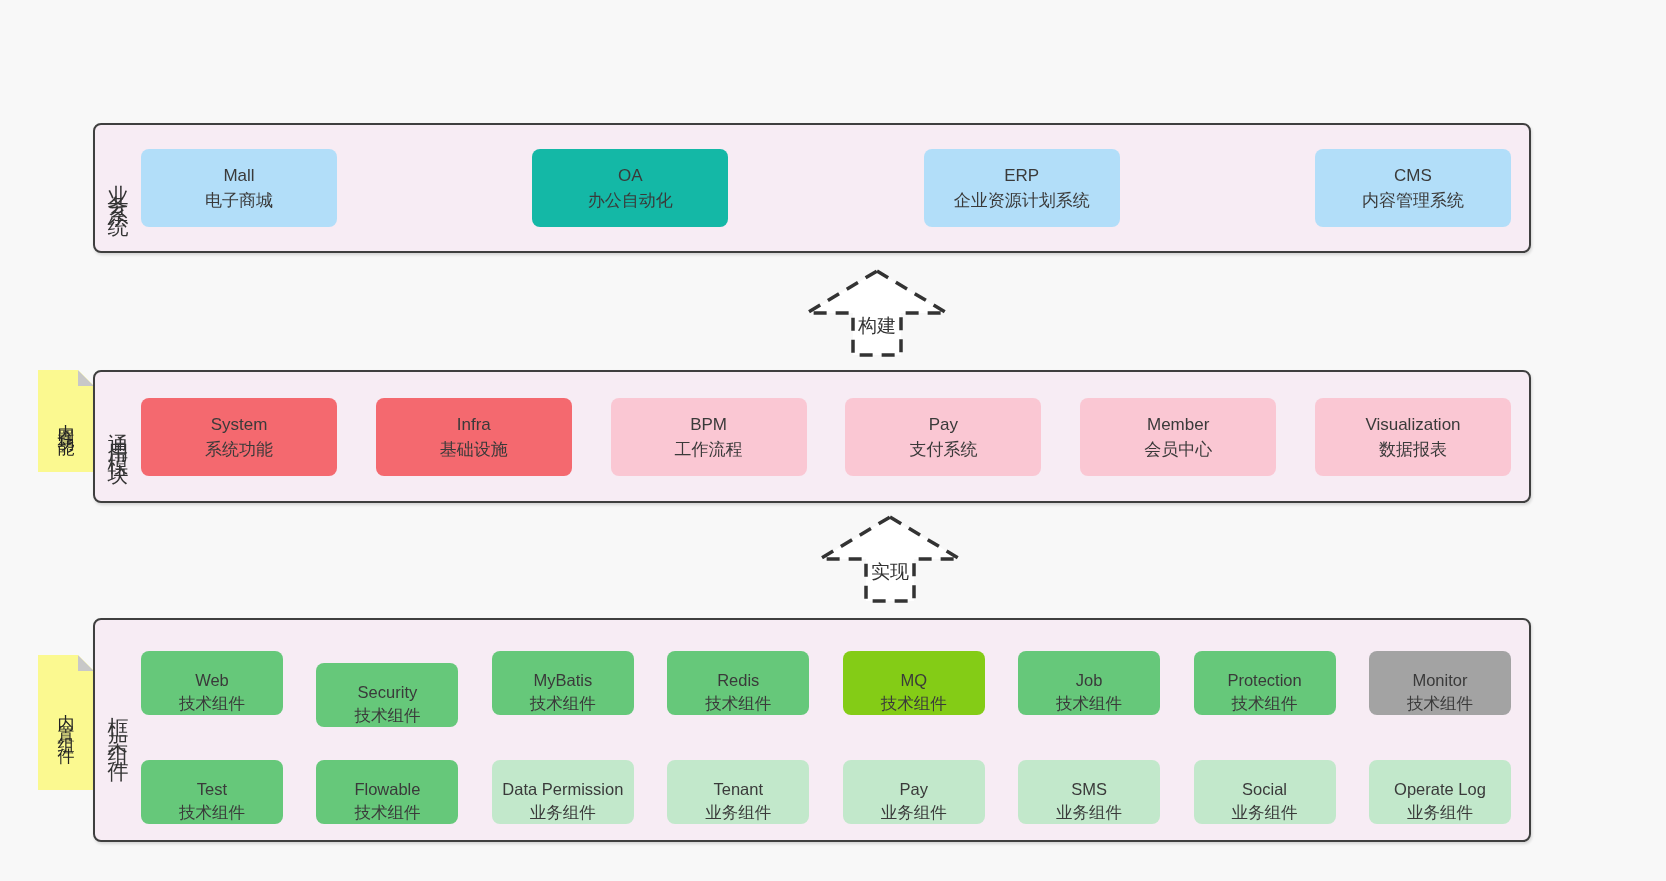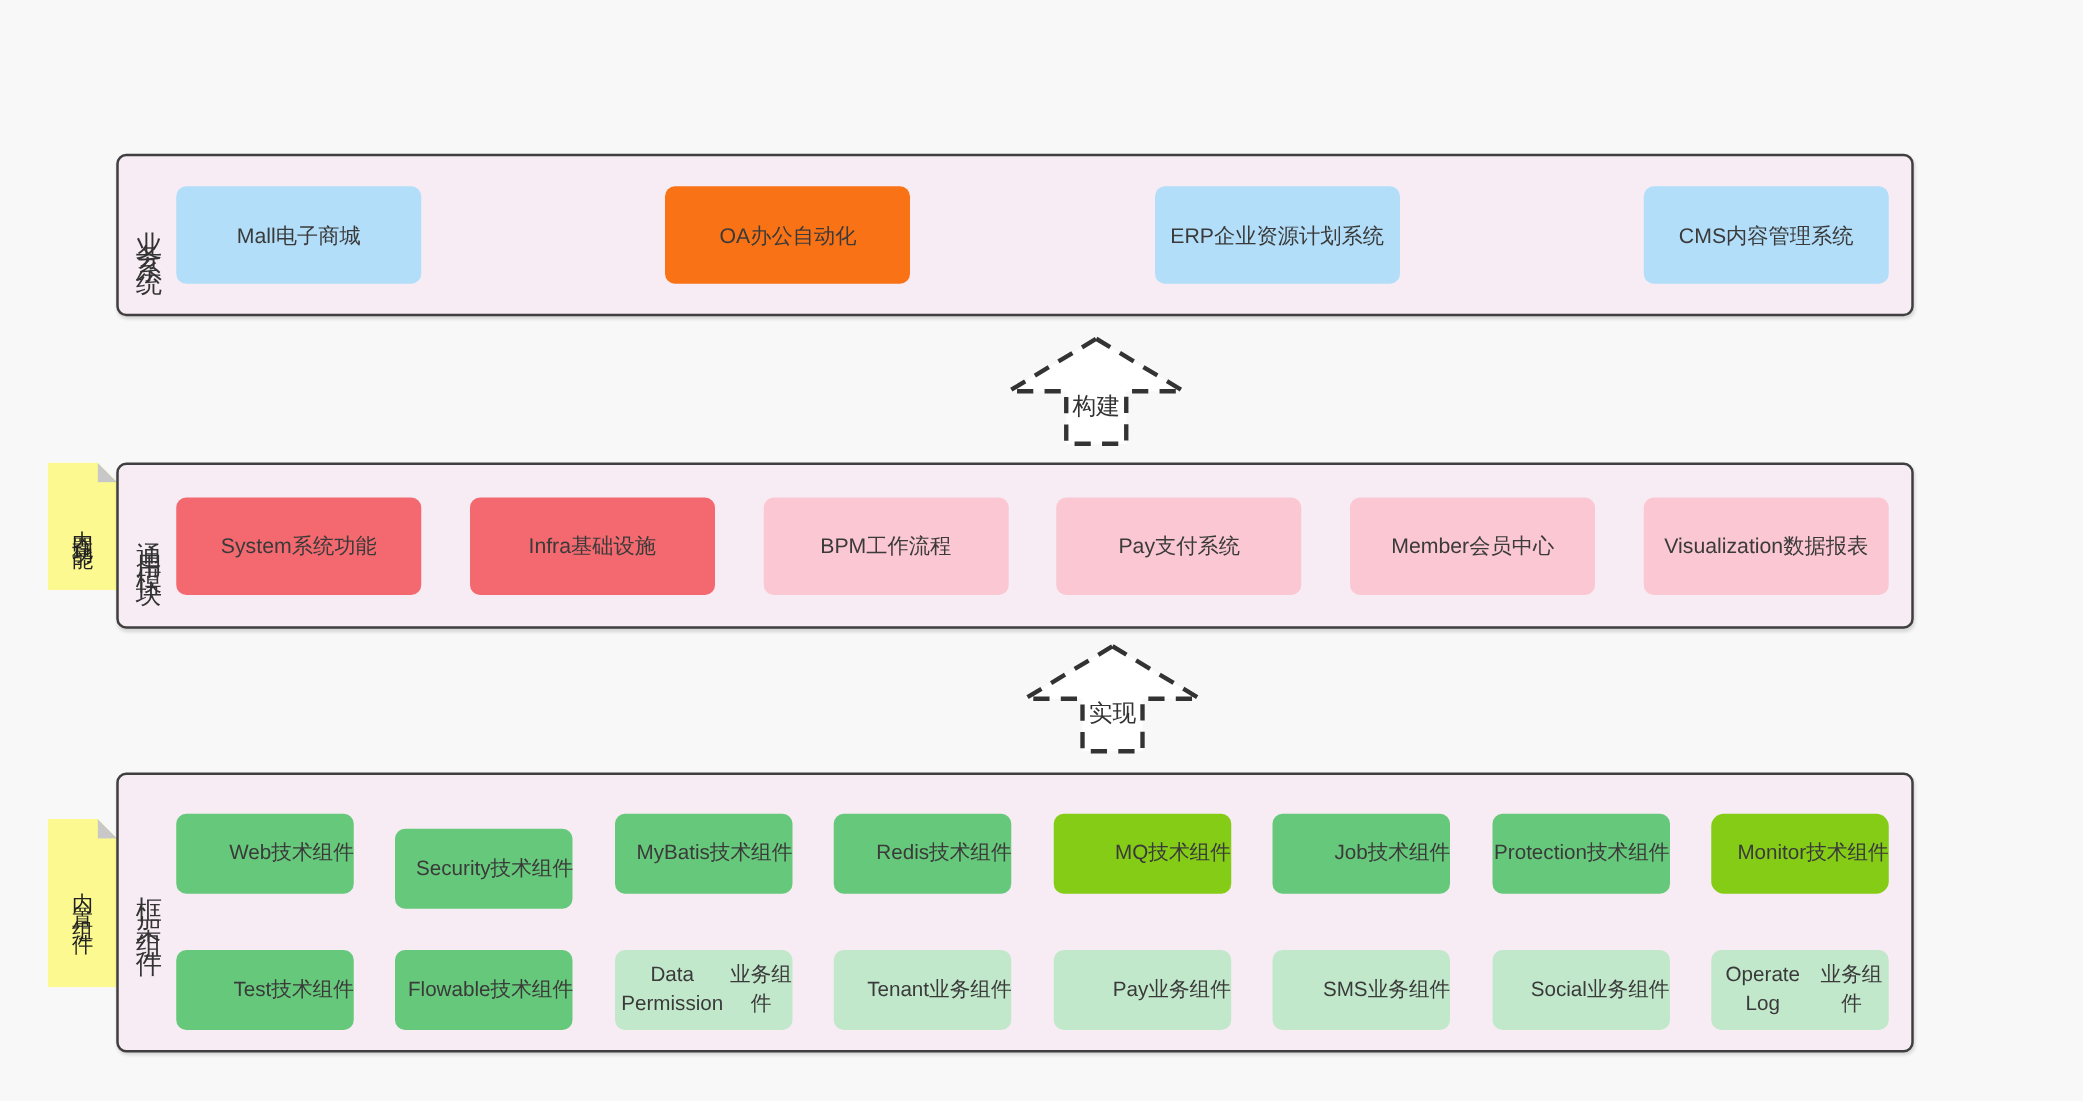--- a/index.html
+++ b/index.html
@@ -20,21 +20,21 @@
   .panel-label{width:46px;display:flex;align-items:center;justify-content:center;
     font-size:21px;color:#333;}
   .vtext{writing-mode:vertical-rl;text-orientation:upright;}
   .ls-md{letter-spacing:10px;}
   .ls-lg{letter-spacing:15px;}
 
   .panel-rows{flex:1;display:flex;flex-direction:column;justify-content:center;padding-right:18px;}
   #panel-components .panel-rows{justify-content:space-between;padding-top:18px;padding-bottom:16px;}
   .row{display:flex;justify-content:space-between;align-items:center;}
 
-  .box{border-radius:8px;display:flex;flex-direction:row;justify-content:center;
+  .box{border-radius:8px;display:flex;flex-direction:column;justify-content:center;
     align-items:center;text-align:center;color:var(--text);font-size:17px;line-height:25px;}
   .row-6 .box{width:196px;height:78px;}
   .row-8 .box{width:142px;height:64px;font-size:16.5px;line-height:23px;justify-content:flex-end;}
 
   .sticky{position:absolute;left:38px;width:56px;background:var(--yellow);
     clip-path:polygon(0 0,calc(100% - 16px) 0,100% 16px,100% 100%,0 100%);
     display:flex;align-items:center;justify-content:center;}
   #sticky-features{top:370px;height:102px;}
   #sticky-components{top:655px;height:135px;}
   .sticky-fold{position:absolute;top:0;right:0;width:16px;height:16px;background:var(--fold);
@@ -65,21 +65,21 @@
   </div>
 
   <section class="panel" id="panel-business">
     <div class="panel-label vtext ls-md">业务系统</div>
     <div class="panel-rows">
       <div class="row row-6">
           <div class="box" style="background: rgb(178, 222, 249);">
             <div>Mall</div>
             <div>电子商城</div>
           </div>
-          <div class="box" style="background: #f97316;">
+          <div class="box" style="background: #14b8a6;">
             <div>OA</div>
             <div>办公自动化</div>
           </div>
           <div class="box" style="background: rgb(178, 222, 249);">
             <div>ERP</div>
             <div>企业资源计划系统</div>
           </div>
           <div class="box" style="background: rgb(178, 222, 249);">
             <div>CMS</div>
             <div>内容管理系统</div>
@@ -159,21 +159,21 @@
             <div>技术组件</div>
           </div>
           <div class="box" style="background: rgb(102, 200, 122);">
             <div>Job</div>
             <div>技术组件</div>
           </div>
           <div class="box" style="background: rgb(102, 200, 122);">
             <div>Protection</div>
             <div>技术组件</div>
           </div>
-          <div class="box" style="background: #84cc16; border-radius: 10px;">
+          <div class="box" style="background: #a3a3a3;">
             <div>Monitor</div>
             <div>技术组件</div>
           </div>
         </div>
       <div class="row row-8">
           <div class="box" style="background: rgb(102, 200, 122);">
             <div>Test</div>
             <div>技术组件</div>
           </div>
           <div class="box" style="background: rgb(102, 200, 122);">

